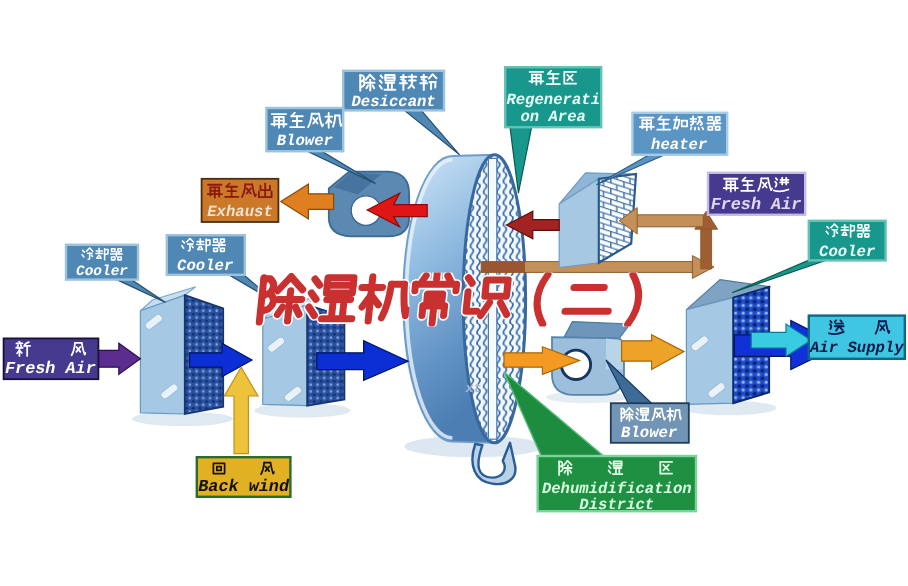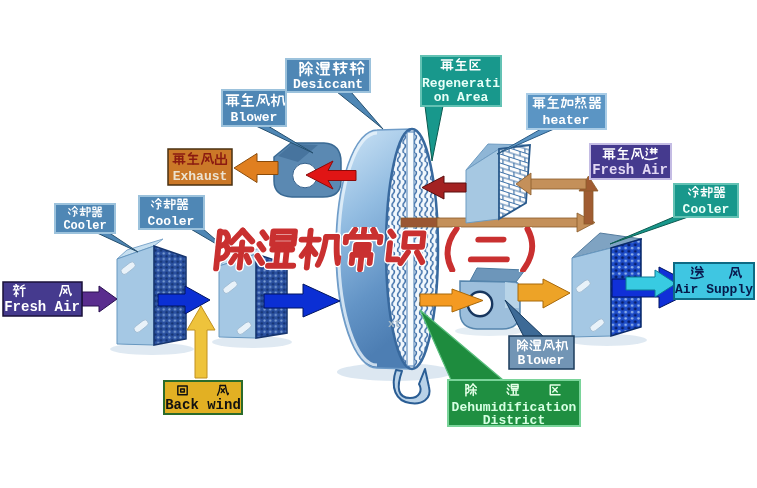--- a/index.html
+++ b/index.html
@@ -1,16 +1,16 @@
 <!DOCTYPE html>
 <html><head><meta charset="utf-8">
 <style>
 html,body{margin:0;padding:0;background:#fff;}
 #stage{position:relative;width:757px;height:488px;background:#fff;overflow:hidden;
-font-family:"Liberation Sans",sans-serif;}
+font-family:"Liberation Sans",sans-serif;font-style:italic;}
 text{font-family:"Liberation Mono",monospace;font-weight:bold;}
 symbol path,symbol rect,symbol circle{fill:none;stroke-linecap:round;stroke-linejoin:round;}
 </style></head>
 <body>
 <div id="stage">
 <svg width="757" height="488" viewBox="0 0 757 488" xmlns="http://www.w3.org/2000/svg">
 <defs>
 
 <pattern id="dots1" width="5.6" height="5.6" patternUnits="userSpaceOnUse">
   <rect width="5.6" height="5.6" fill="#2a50a0"></rect>

